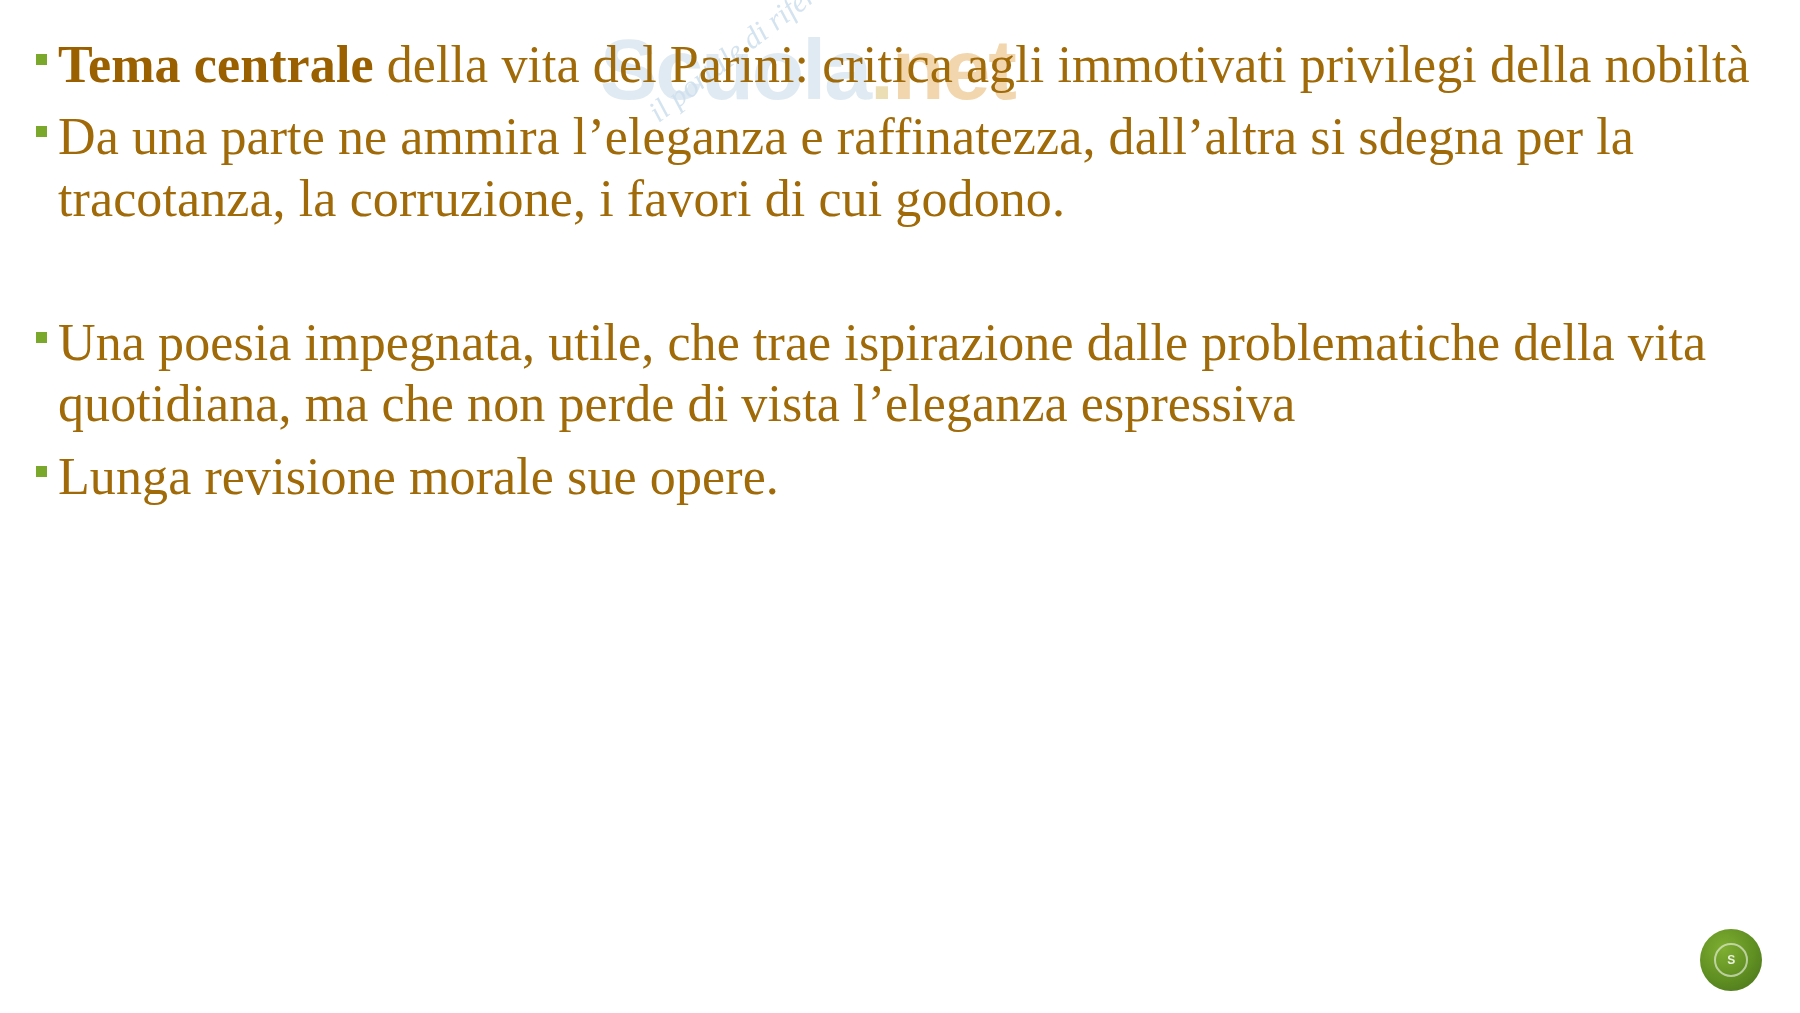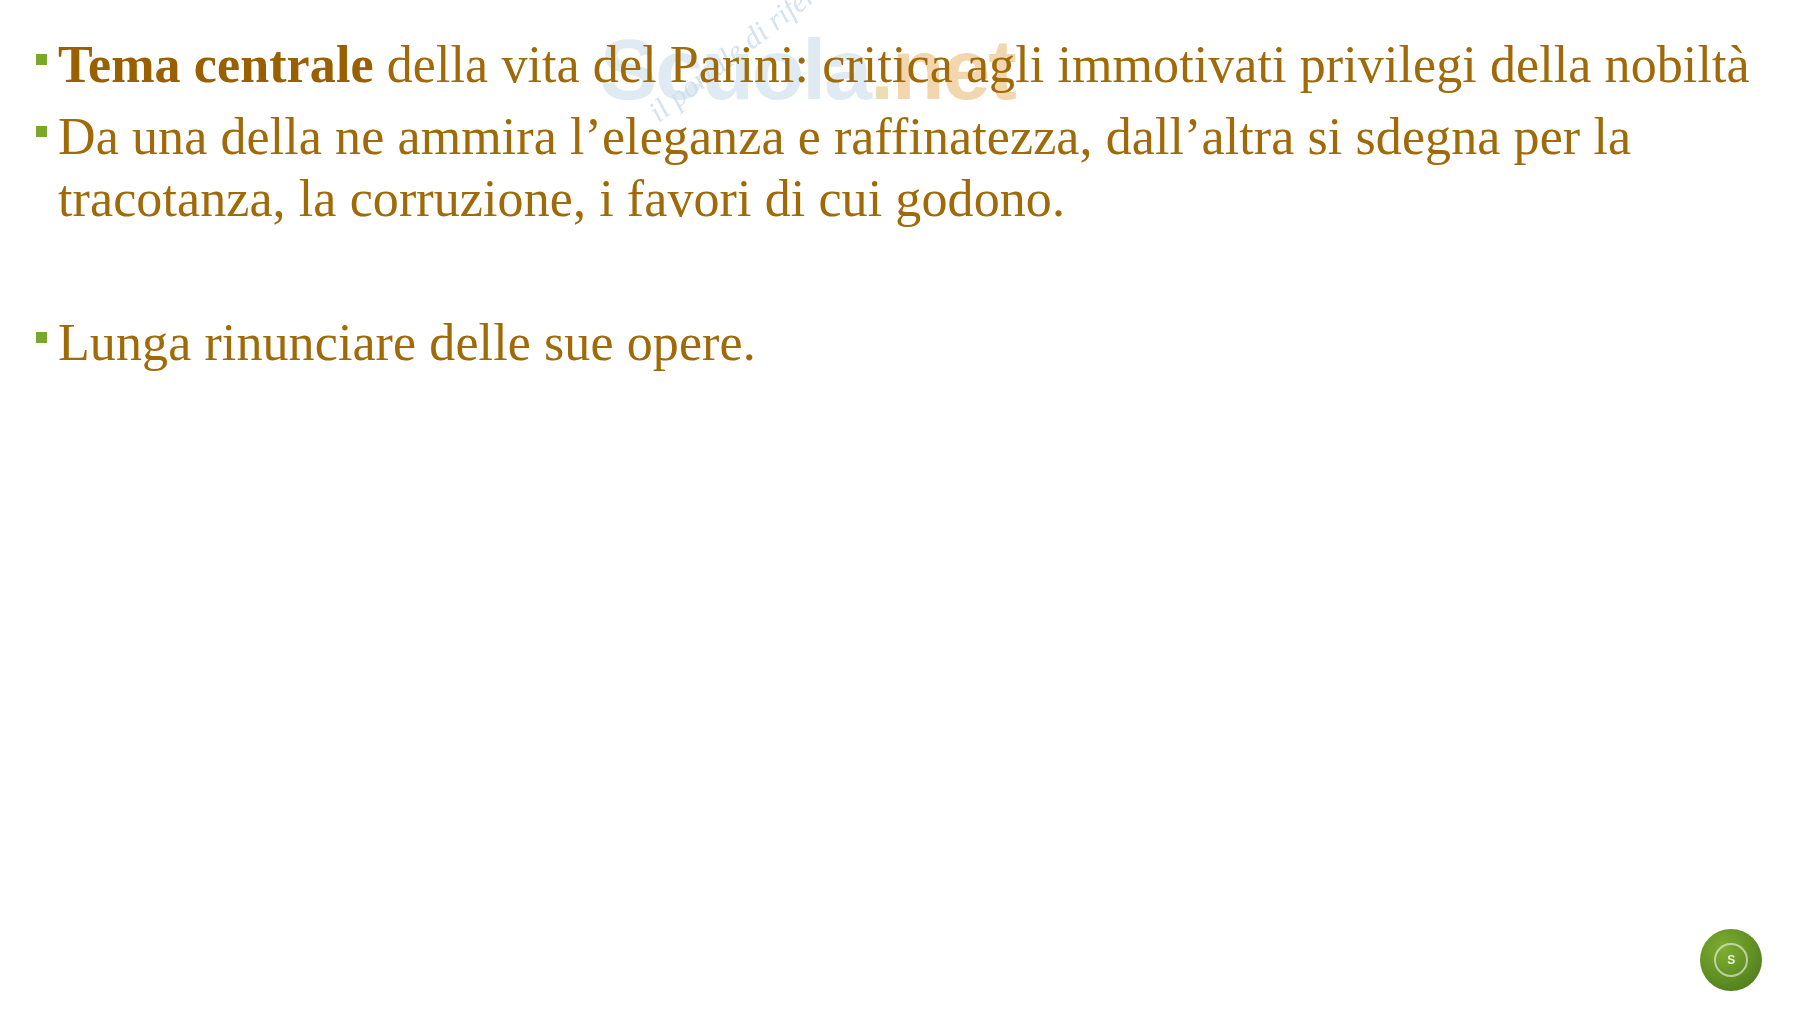--- a/index.html
+++ b/index.html
@@ -141,29 +141,32 @@
   <div class="wm-sub">il portale di riferimento per lo studente</div>
 </div>
 
 <div id="slide">
 
   <ul class="bullets">
     <li>
       <span class="lead">Tema centrale</span><span> della vita del Parini: critica agli immotivati privilegi della nobiltà</span>
     </li>
     <li>
-      <span class="lead"></span><span>Da una della ne ammira l’eleganza e raffinatezza, dall’altra si sdegna per la tracotanza, la corruzione, i favori di cui godono.</span>
+      <span class="lead"></span><span>Da una parte ne ammira l’eleganza e raffinatezza, dall’altra si sdegna per la tracotanza, la corruzione, i favori di cui godono.</span>
     </li>
   </ul>
 
   <div class="spacer"></div>
 
   <ul class="bullets">
     <li>
-      <span class="lead"></span><span>Lunga rinunciare delle sue opere.</span>
+      <span class="lead"></span><span>Una poesia impegnata, utile, che trae ispirazione dalle problematiche della vita quotidiana, ma che non perde di vista l’eleganza espressiva</span>
+    </li>
+    <li>
+      <span class="lead"></span><span>Lunga revisione morale sue opere.</span>
     </li>
   </ul>
 
 </div>
 
 <div id="logo">
   <div class="inner"></div>
   <div class="mark">S</div>
 </div>
 

